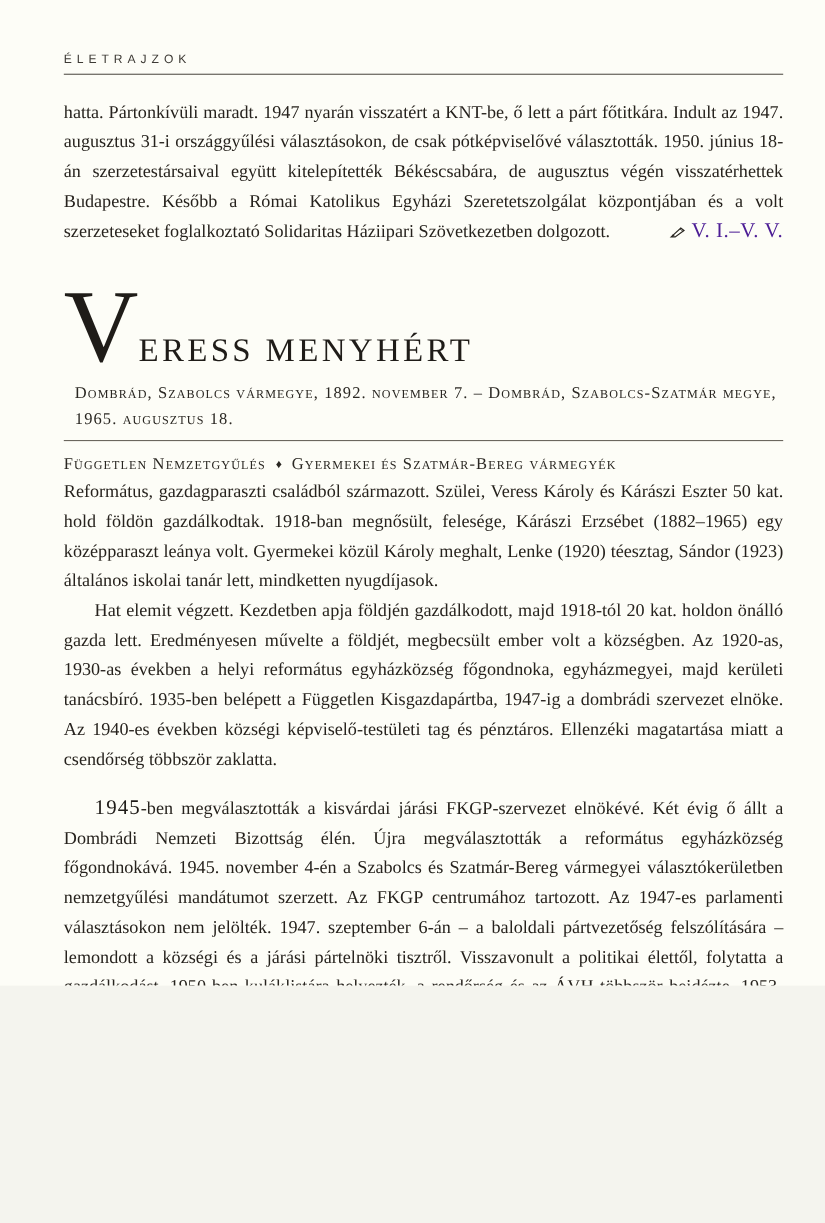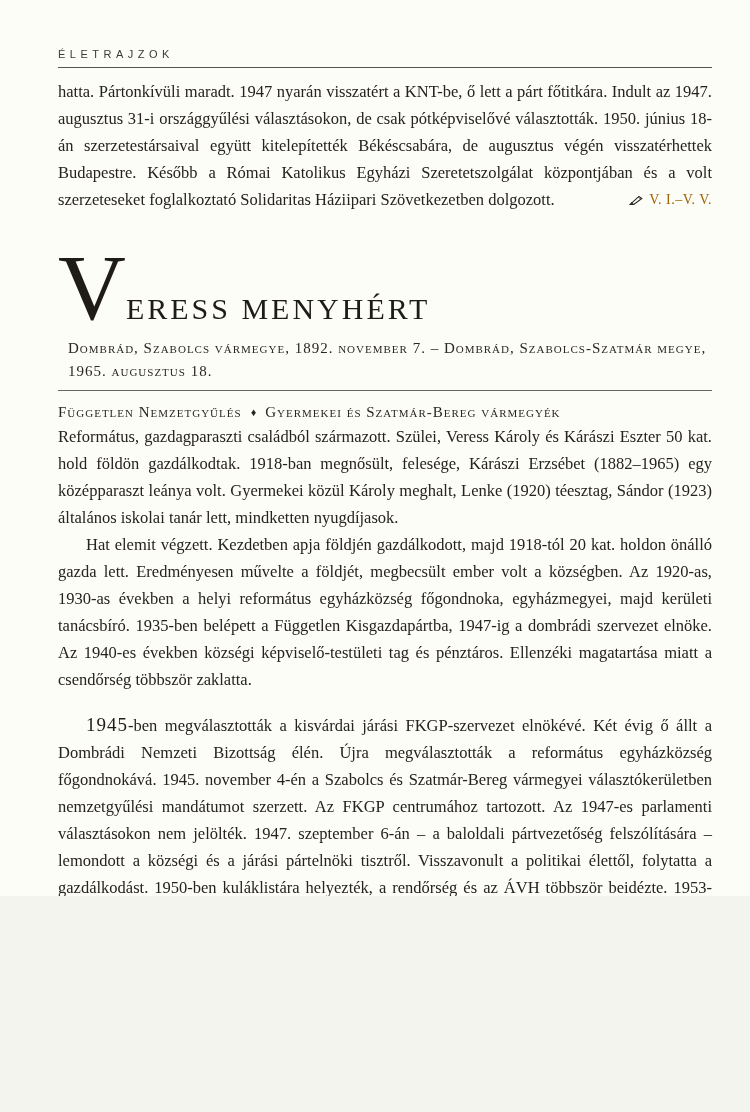--- a/index.html
+++ b/index.html
@@ -18,27 +18,27 @@
     font-family:"Liberation Sans", sans-serif;
     font-size:11px;letter-spacing:4.5px;color:#3d3a35;
     border-bottom:1.5px solid #57544c;
     padding-bottom:7px;
   }
   
   .body-text{
     margin:0;font-size:16.5px;line-height:27px;
     text-align:justify;color:#26221d;
   }
-  .intro{margin-top:10px;}
+  .intro{margin-top:20px;}
   .indent{text-indent:28px;}
   .para-gap{margin-top:18px;}
   
   .sig{
     float:right;margin-left:14px;
-    font-size:14px;letter-spacing:0.5px;color:#a16207;
+    font-size:19px;letter-spacing:0.5px;color:#4c1d95;
     white-space:nowrap;
   }
   .sig svg{vertical-align:-2px;margin-right:5px;}
   
   .entry-name{
     margin:36px 0 0 0;font-weight:400;color:#1f1c18;
     font-size:30px;letter-spacing:3px;line-height:76px;height:76px;
     white-space:nowrap;
   }
   .entry-name .dropcap{

